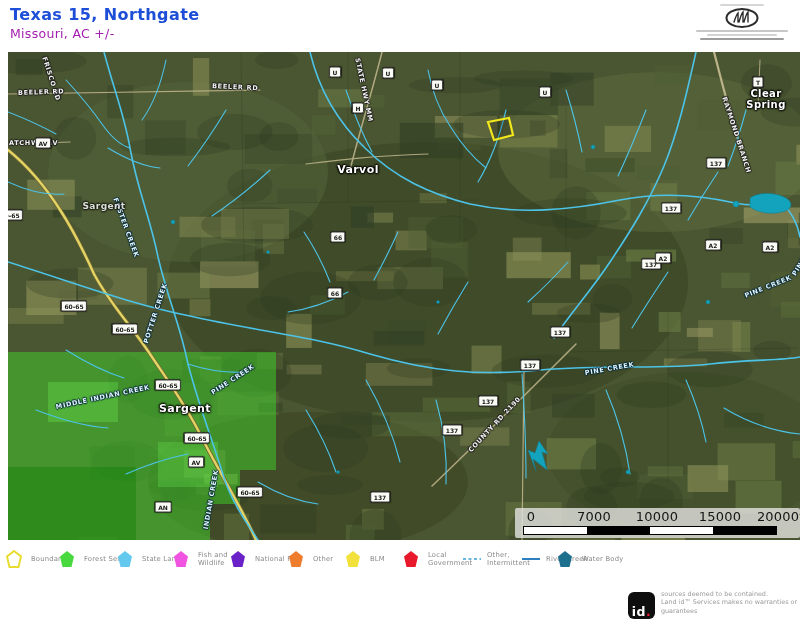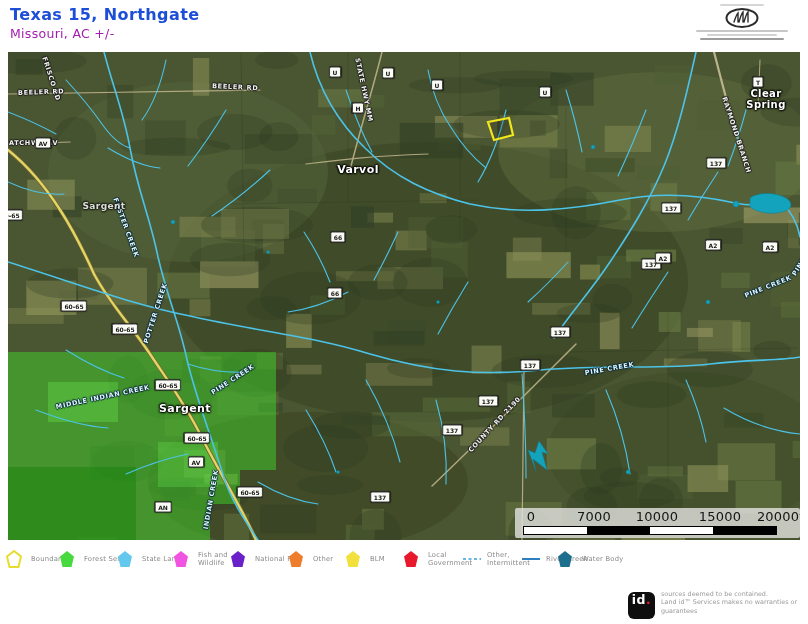--- a/index.html
+++ b/index.html
@@ -49,21 +49,21 @@
   .sb-tick{position:absolute;top:1px;font-size:13px;color:#141414;transform:translateX(-50%);letter-spacing:.2px;}
   .sb-bar{position:absolute;left:8px;top:18px;width:252px;height:7px;border:1px solid #000;background:#fff;display:flex;}
   .sb-seg{flex:1 1 0;height:100%;}
 
   .legend{position:absolute;left:0;top:540px;width:808px;height:46px;background:#fff;z-index:2;}
   .legend-item{position:absolute;top:5px;height:28px;display:flex;align-items:center;gap:5px;}
   .legend-label{font-size:6.8px;color:#8a8a8a;line-height:1.2;white-space:pre-line;letter-spacing:.2px;}
 
   .id-logo{
     position:absolute;left:628px;top:592px;width:27px;height:27px;background:#0e0e0e;border-radius:6px;
-    color:#fff;font-weight:bold;font-size:12.5px;display:flex;align-items:flex-start;justify-content:center;letter-spacing:.5px;
+    color:#fff;font-weight:bold;font-size:12.5px;display:flex;align-items:flex-end;justify-content:center;letter-spacing:.5px;
   }
   .id-logo .dot{color:#e8192c;}
   .disclaimer{position:absolute;left:661px;top:590px;width:144px;font-size:6.4px;line-height:1.3;color:#9b9b9b;}
 </style>
 </head>
 <body>
 
 <div>
 
   <div class="title">Texas 15, Northgate</div>

